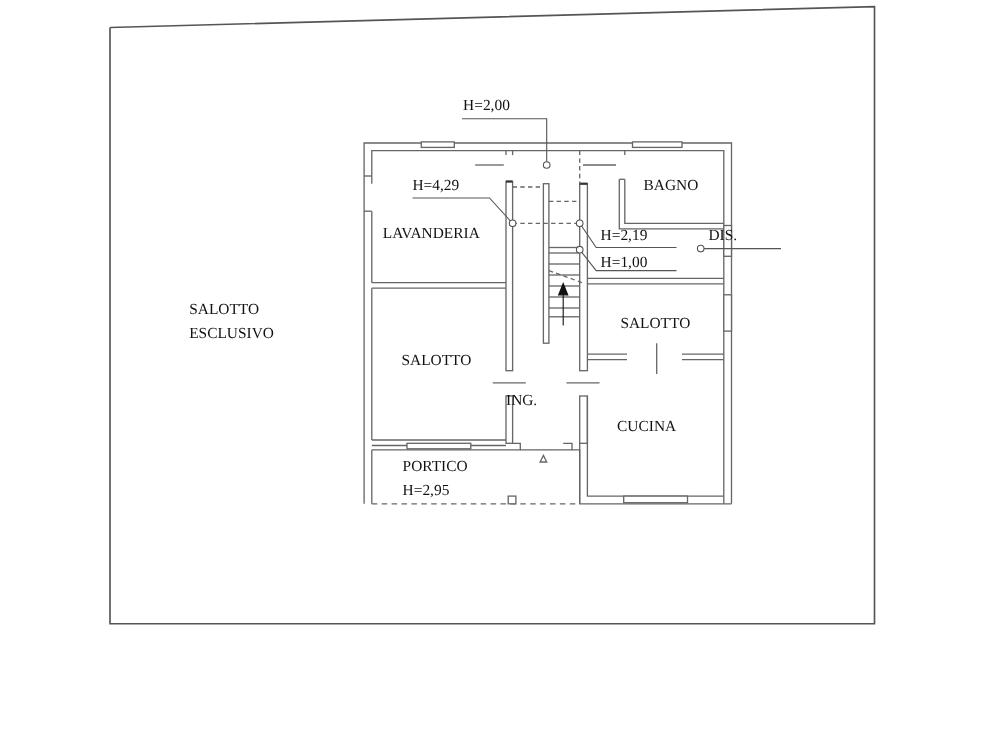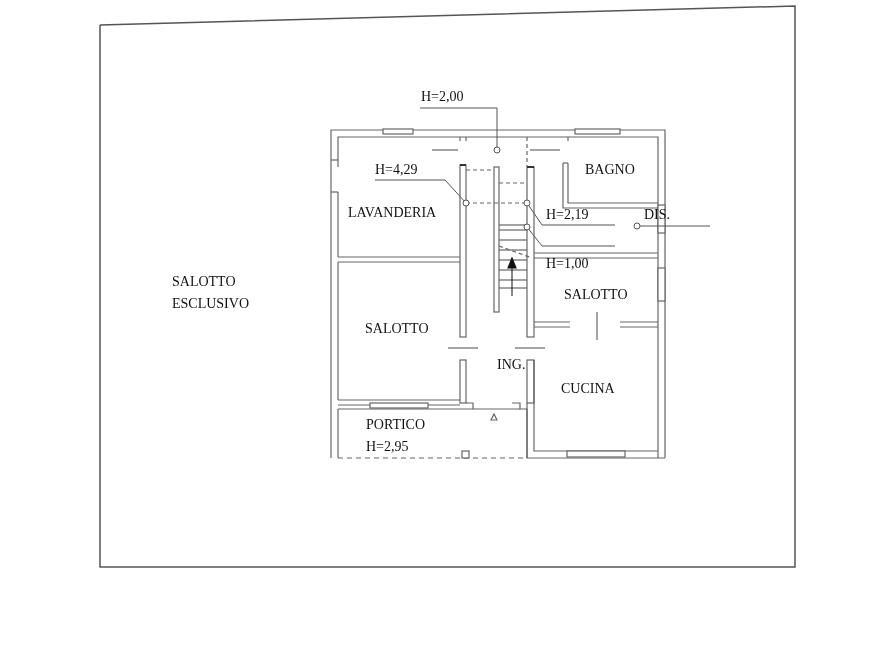--- a/index.html
+++ b/index.html
@@ -116,21 +116,21 @@
 </svg>
 
 <div class="lbl" style="left:172px;top:275px;">SALOTTO</div>
 <div class="lbl" style="left:172px;top:297px;">ESCLUSIVO</div>
 
 <div class="lbl" style="left:348px;top:206px;">LAVANDERIA</div>
 <div class="lbl" style="left:585px;top:163px;">BAGNO</div>
 <div class="lbl" style="left:644px;top:208px;">DIS.</div>
 <div class="lbl" style="left:564px;top:288px;">SALOTTO</div>
 <div class="lbl" style="left:365px;top:322px;">SALOTTO</div>
-<div class="lbl" style="left:497px;top:358px;">ING.</div>
+<div class="lbl" style="left:460px;top:358px;">ING.</div>
 <div class="lbl" style="left:561px;top:382px;">CUCINA</div>
 <div class="lbl" style="left:366px;top:418px;">PORTICO</div>
 
 <div class="lbl" style="left:421px;top:90px;">H=2,00</div>
 <div class="lbl" style="left:375px;top:163px;">H=4,29</div>
 <div class="lbl" style="left:546px;top:208px;">H=2,19</div>
-<div class="lbl" style="left:546px;top:233px;margin-top:24px;">H=1,00</div>
+<div class="lbl" style="left:546px;top:233px;">H=1,00</div>
 <div class="lbl" style="left:366px;top:440px;">H=2,95</div>
 
 </body></html>

